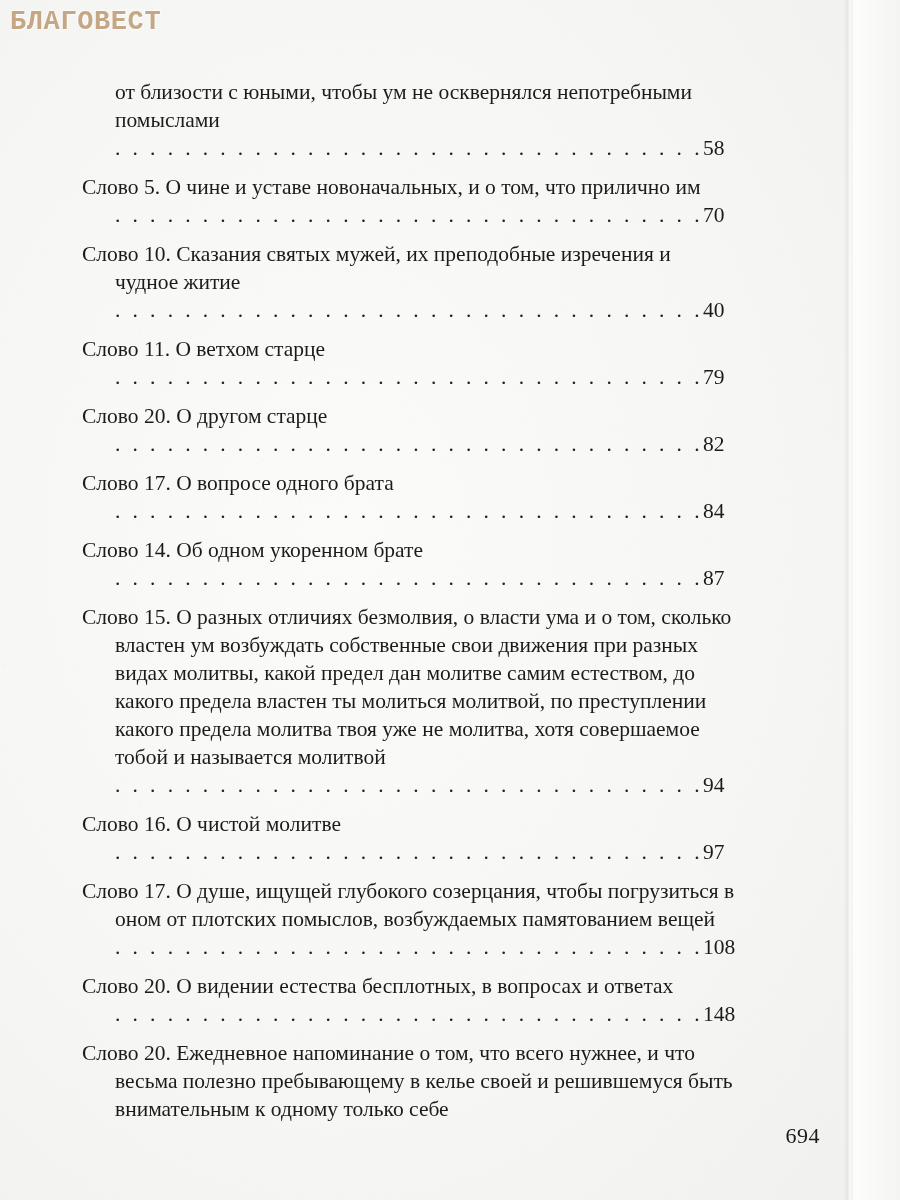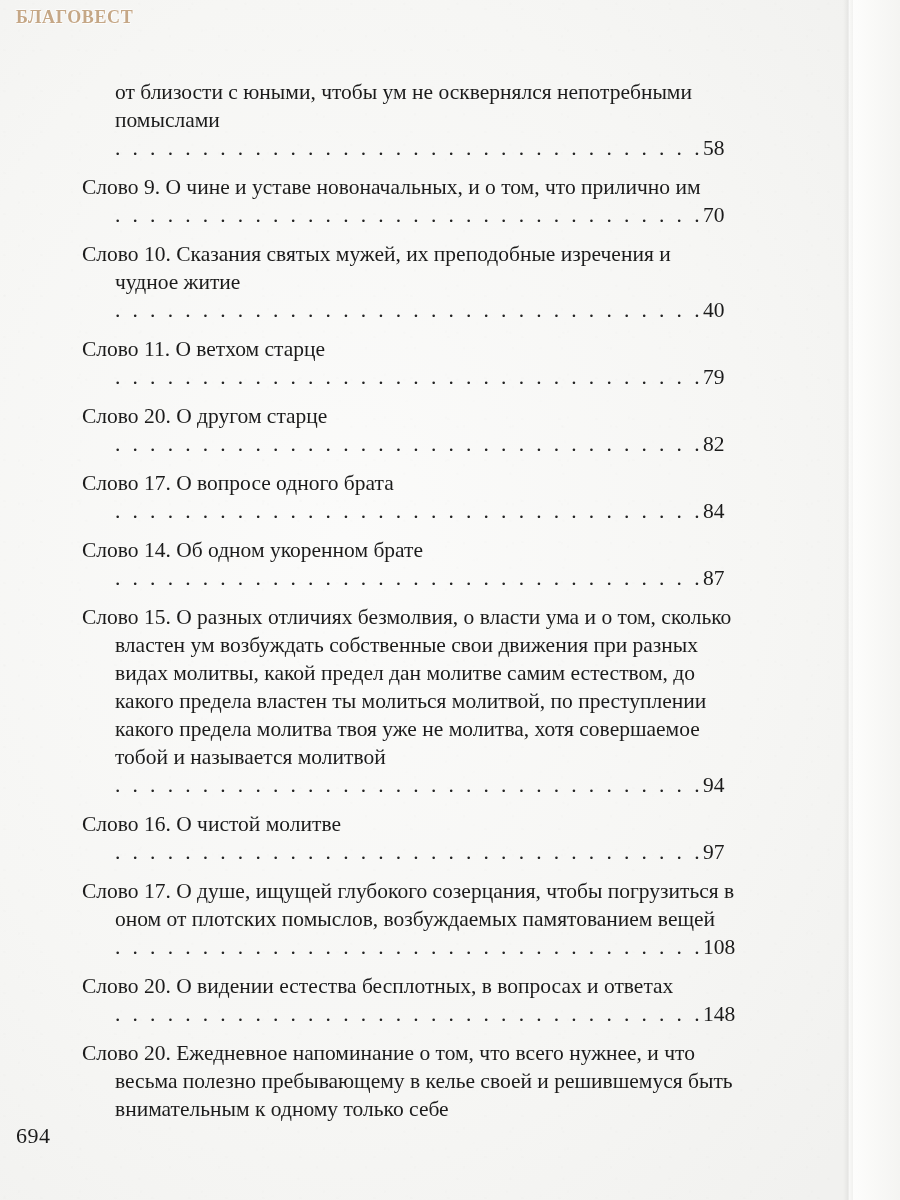--- a/index.html
+++ b/index.html
@@ -61,24 +61,24 @@
     top: 0; left: 853px;
     width: 47px; height: 1200px;
     pointer-events: none;
     background: linear-gradient(to right, #fdfdfc 0%, #f4f4f2 100%);
   }
 
   
   #watermark {
     position: absolute;
     top: 7px;
-    left: 16px;
-    font-family: Liberation Serif, serif;
+    left: 10px;
+    font-family: Liberation Mono, monospace;
     font-weight: 700;
-    font-size: 18px;
+    font-size: 27px;
     letter-spacing: .6px;
     color: #c5a786;
     text-shadow:
       0 0 2px rgba(255,255,255,.95),
       1px 1px 0 rgba(255,255,255,.75),
      -1px -1px 0 rgba(255,255,255,.55);
     user-select: none;
   }
 
   
@@ -124,44 +124,43 @@
     font-variant-numeric: lining-nums;
     font-family: Liberation Serif, serif;
   }
 
   
   #folio {
     position: absolute;
     top: 1123px;
     left: 0;
     width: 820px;
-    text-align: left;
+    text-align: right;
     font-size: 22px;
     color: #1b1b1b;
     letter-spacing: .5px;
-    padding-left: 16px;
   }
 </style>
 </head>
 <body>
 
 <div id="page">
 
   <div id="grain"></div>
   <div id="page-edge"></div>
   <div id="page-sheen"></div>
 
   <div id="watermark">БЛАГОВЕСТ</div>
 
   <div id="toc">
       <p class="entry continued">
         <span class="body"><span class="title">от близости с юными, чтобы ум не осквернялся непотребными помыслами</span><span class="tail"> <span class="leader">. . . . . . . . . . . . . . . . . . . . . . . . . . . . . . . . . .</span><span class="pageno">58</span></span></span>
       </p>
       <p class="entry">
-        <span class="body"><span class="title">Слово 9. О чине и уставе новоначальных, и о том, что прилично им</span><span class="tail"> <span class="leader">. . . . . . . . . . . . . . . . . . . . . . . . . . . . . . . . . .</span><span class="pageno">70</span></span></span>
+        <span class="body"><span class="title">Слово 5. О чине и уставе новоначальных, и о том, что прилично им</span><span class="tail"> <span class="leader">. . . . . . . . . . . . . . . . . . . . . . . . . . . . . . . . . .</span><span class="pageno">70</span></span></span>
       </p>
       <p class="entry">
         <span class="body"><span class="title">Слово 10. Сказания святых мужей, их преподобные изречения и чудное житие</span><span class="tail"> <span class="leader">. . . . . . . . . . . . . . . . . . . . . . . . . . . . . . . . . .</span><span class="pageno">40</span></span></span>
       </p>
       <p class="entry">
         <span class="body"><span class="title">Слово 11. О ветхом старце</span><span class="tail"> <span class="leader">. . . . . . . . . . . . . . . . . . . . . . . . . . . . . . . . . .</span><span class="pageno">79</span></span></span>
       </p>
       <p class="entry">
         <span class="body"><span class="title">Слово 20. О другом старце</span><span class="tail"> <span class="leader">. . . . . . . . . . . . . . . . . . . . . . . . . . . . . . . . . .</span><span class="pageno">82</span></span></span>
       </p>

